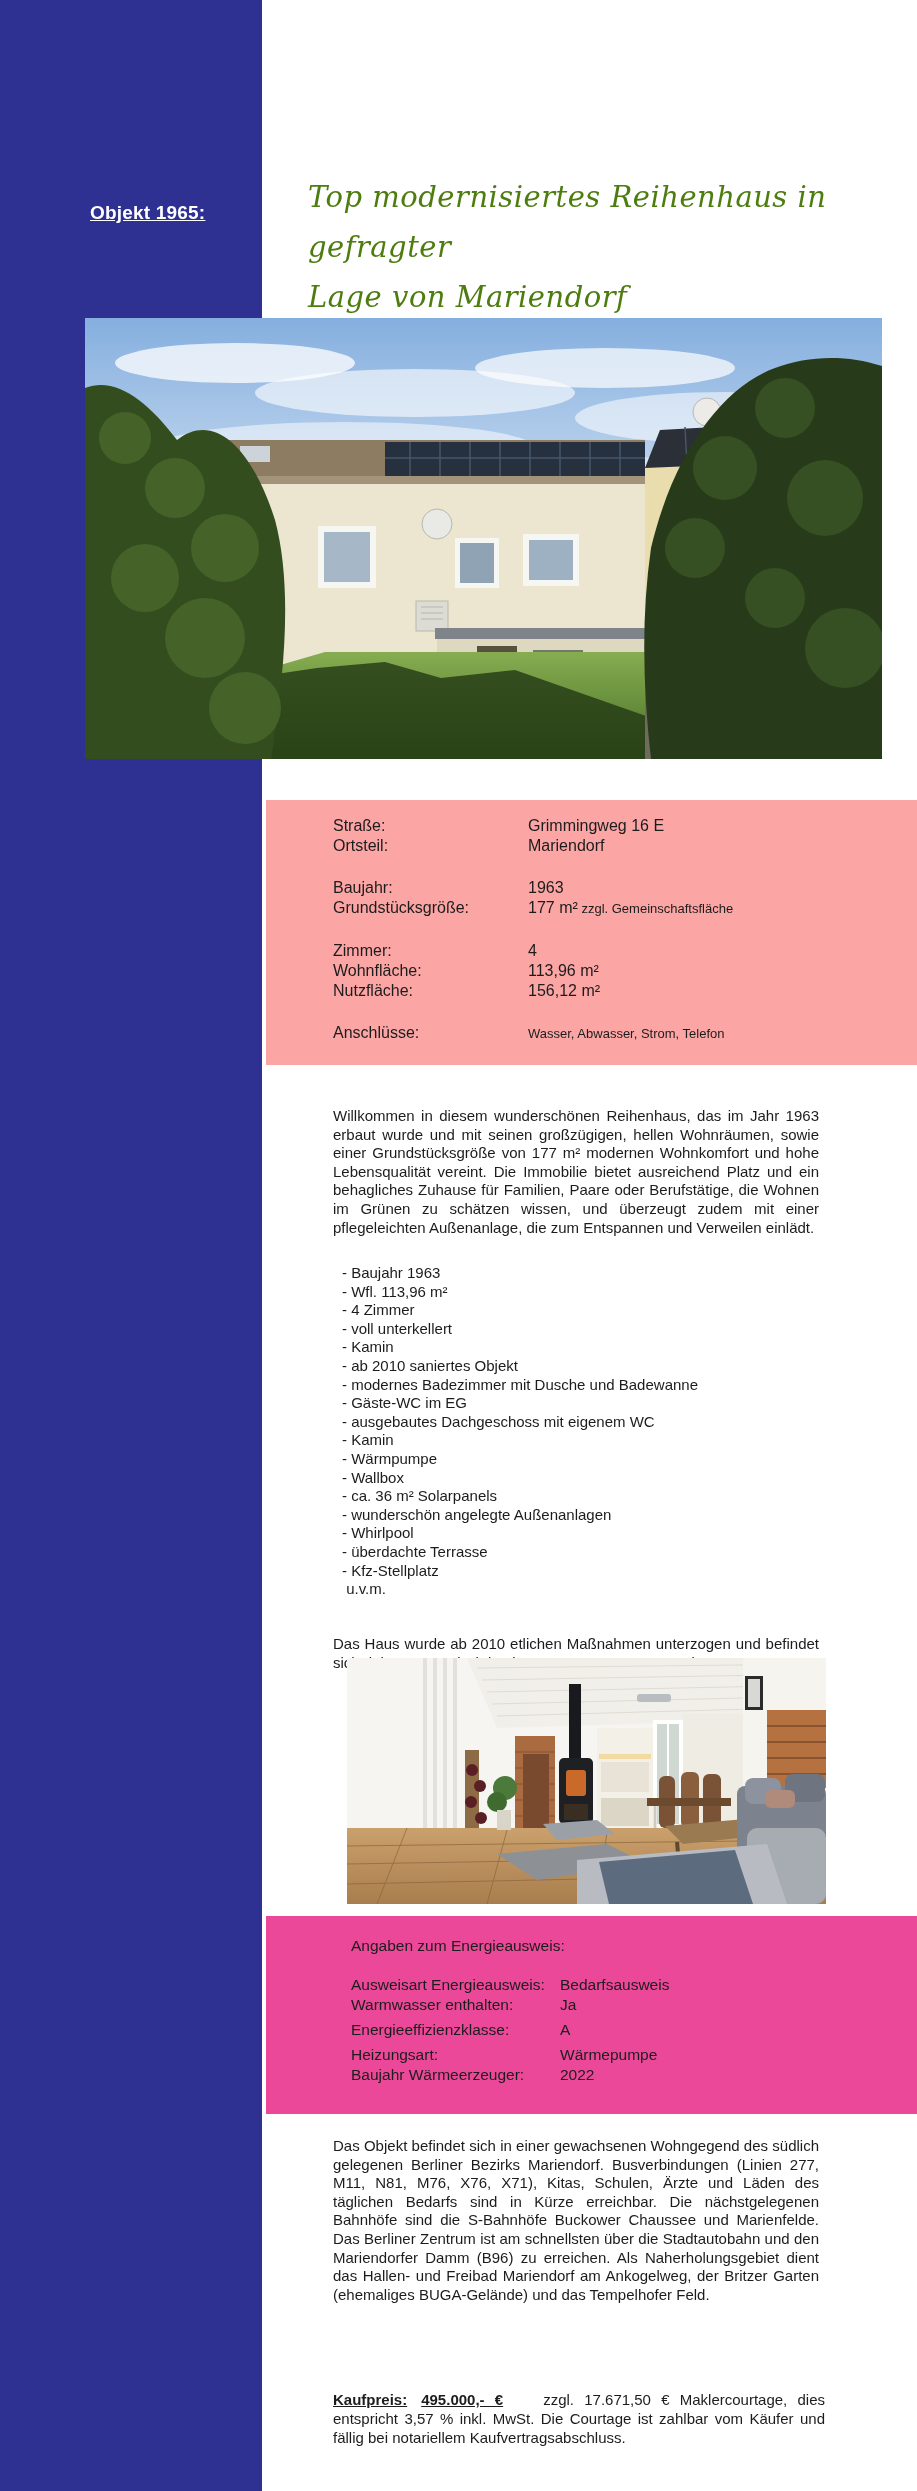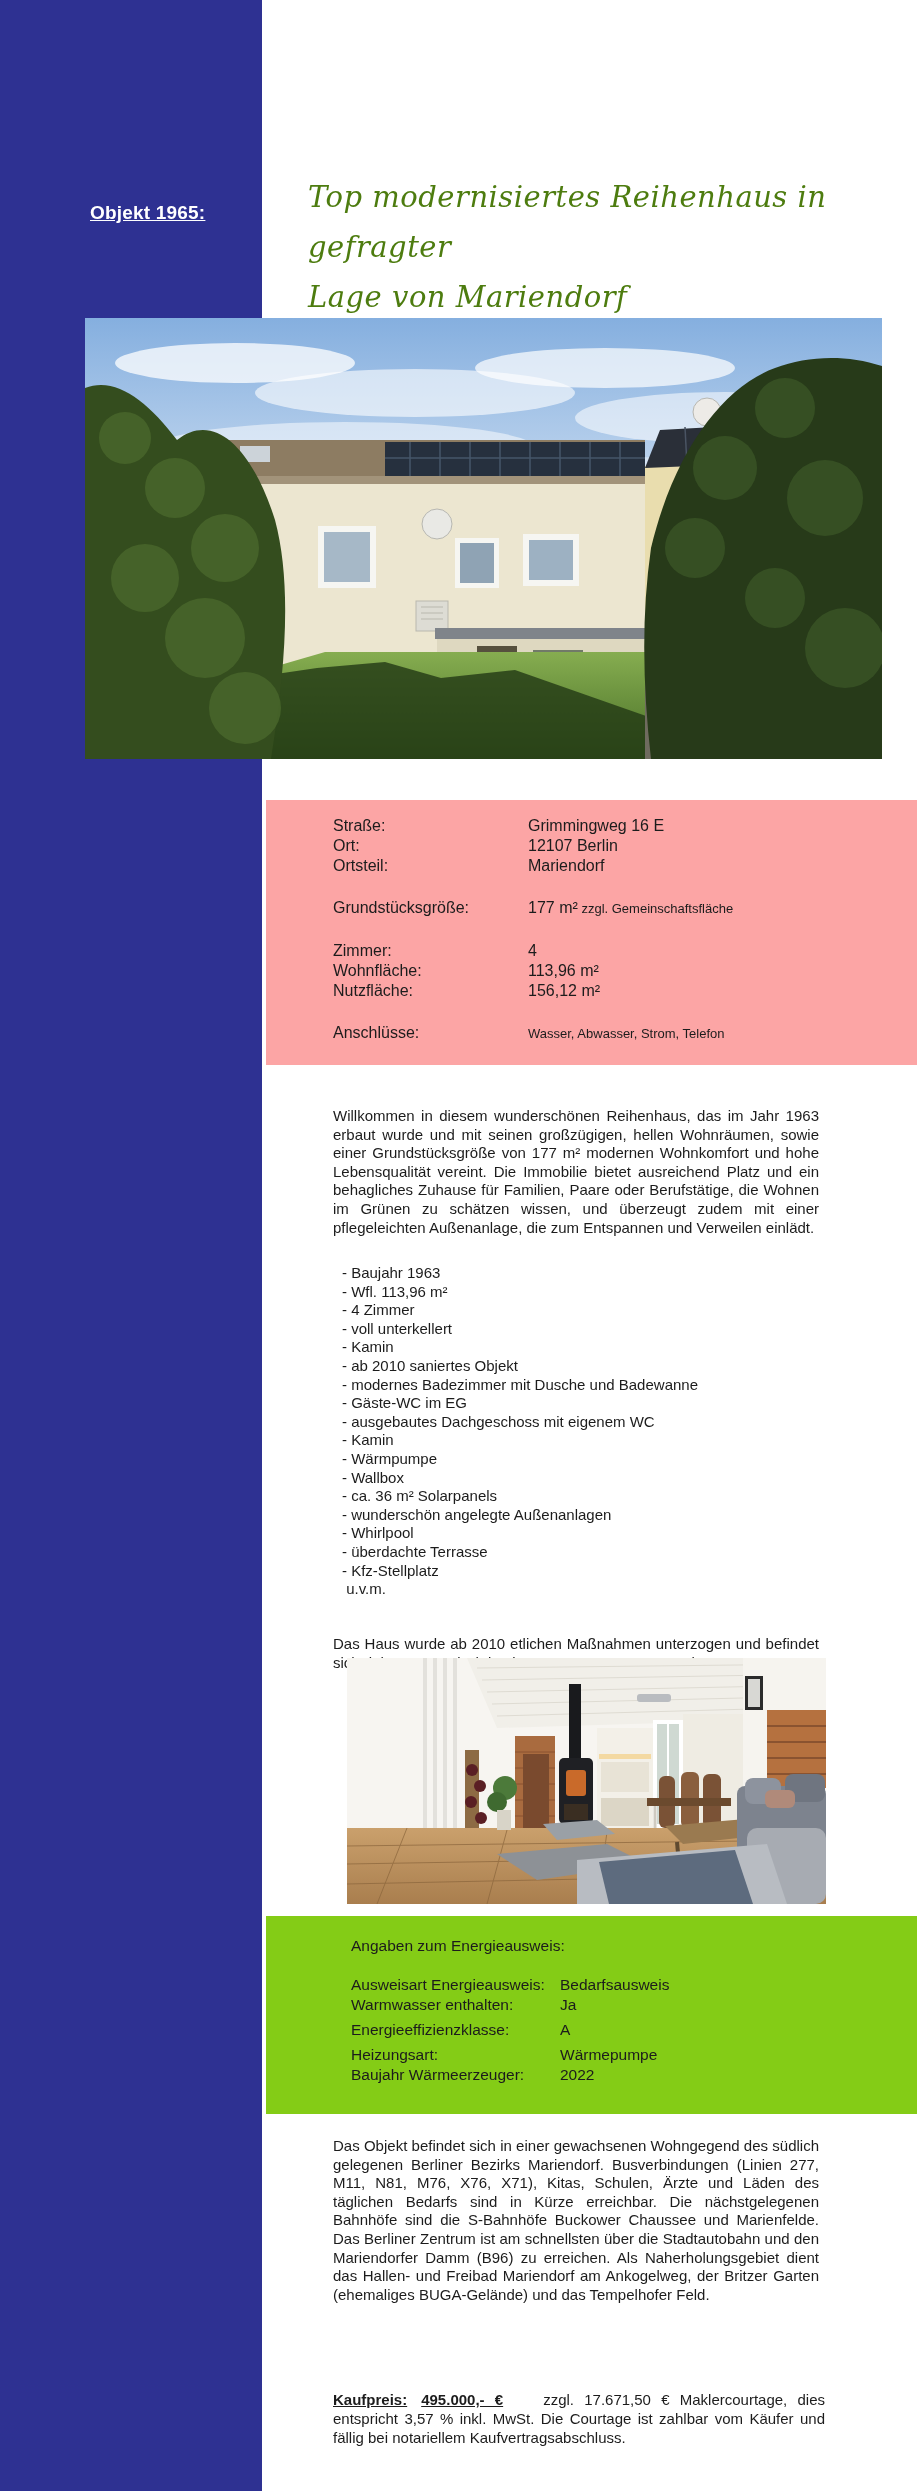--- a/index.html
+++ b/index.html
@@ -167,23 +167,23 @@
           <circle cx="610" cy="230" r="30"></circle>
         <circle cx="740" cy="180" r="38"></circle>
           <circle cx="690" cy="280" r="30"></circle>
           <circle cx="760" cy="330" r="40"></circle>
       </g>
     </svg>
   </div>
 
   <div class="info-box" id="info-box" style="background: #fca5a5;">
       <div class="krow"><span class="lbl">Straße:</span><span class="val"><span>Grimmingweg 16 E</span></span></div>
-      <div class="krow"><span class="lbl">Ort:</span><span class="val"><span>12107 Berlin</span></span></div>
       <div class="krow"><span class="lbl">Ortsteil:</span><span class="val"><span>Mariendorf</span></span></div>
       <div class="spacer"></div>
+      <div class="krow"><span class="lbl">Baujahr:</span><span class="val"><span>1963</span></span></div>
       <div class="krow"><span class="lbl">Grundstücksgröße:</span><span class="val"><span>177 m²</span><span class="sm"> zzgl. Gemeinschaftsfläche</span></span></div>
       <div class="spacer"></div>
       <div class="krow"><span class="lbl">Zimmer:</span><span class="val"><span>4</span></span></div>
       <div class="krow"><span class="lbl">Wohnfläche:</span><span class="val"><span>113,96 m²</span></span></div>
       <div class="krow"><span class="lbl">Nutzfläche:</span><span class="val"><span>156,12 m²</span></span></div>
       <div class="spacer"></div>
       <div class="krow"><span class="lbl">Anschlüsse:</span><span class="val"><span class="sm">Wasser, Abwasser, Strom, Telefon</span></span></div>
     </div>
 
   <p class="para" id="para-intro">Willkommen in diesem wunderschönen Reihenhaus, das im Jahr 1963 erbaut wurde und mit seinen großzügigen, hellen Wohnräumen, sowie einer Grundstücksgröße von 177 m² modernen Wohnkomfort und hohe Lebensqualität vereint. Die Immobilie bietet ausreichend Platz und ein behagliches Zuhause für Familien, Paare oder Berufstätige, die Wohnen im Grünen zu schätzen wissen, und überzeugt zudem mit einer pflegeleichten Außenanlage, die zum Entspannen und Verweilen einlädt.</p>
@@ -333,21 +333,21 @@
         <rect x="398" y="120" width="36" height="26" rx="8" fill="#8d939e"></rect>
         <rect x="438" y="116" width="40" height="28" rx="8" fill="#6f7580"></rect>
         <rect x="418" y="132" width="30" height="18" rx="6" fill="#b08a7a"></rect>
         <rect x="400" y="170" width="79" height="76" rx="10" fill="#a7abb2"></rect>
         <polygon points="230,202 420,186 440,246 230,246" fill="#b8bcc2"></polygon>
         <polygon points="252,204 388,192 406,246 262,246" fill="#5d6b7e"></polygon>
       </g>
     </svg>
   </div>
 
-  <div class="energy-box" id="energy-box" style="background: #84cc16;">
+  <div class="energy-box" id="energy-box" style="background: #ec4899;">
     <p class="energy-heading">Angaben zum Energieausweis:</p>
     <div>
         <div class="krow"><span class="lbl">Ausweisart Energieausweis:</span><span class="val"><span>Bedarfsausweis</span></span></div>
         <div class="krow"><span class="lbl">Warmwasser enthalten:</span><span class="val"><span>Ja</span></span></div>
         <div class="spacer sm"></div>
         <div class="krow"><span class="lbl">Energieeffizienzklasse:</span><span class="val"><span>A</span></span></div>
         <div class="spacer sm"></div>
         <div class="krow"><span class="lbl">Heizungsart:</span><span class="val"><span>Wärmepumpe</span></span></div>
         <div class="krow"><span class="lbl">Baujahr Wärmeerzeuger:</span><span class="val"><span>2022</span></span></div>
       </div>

